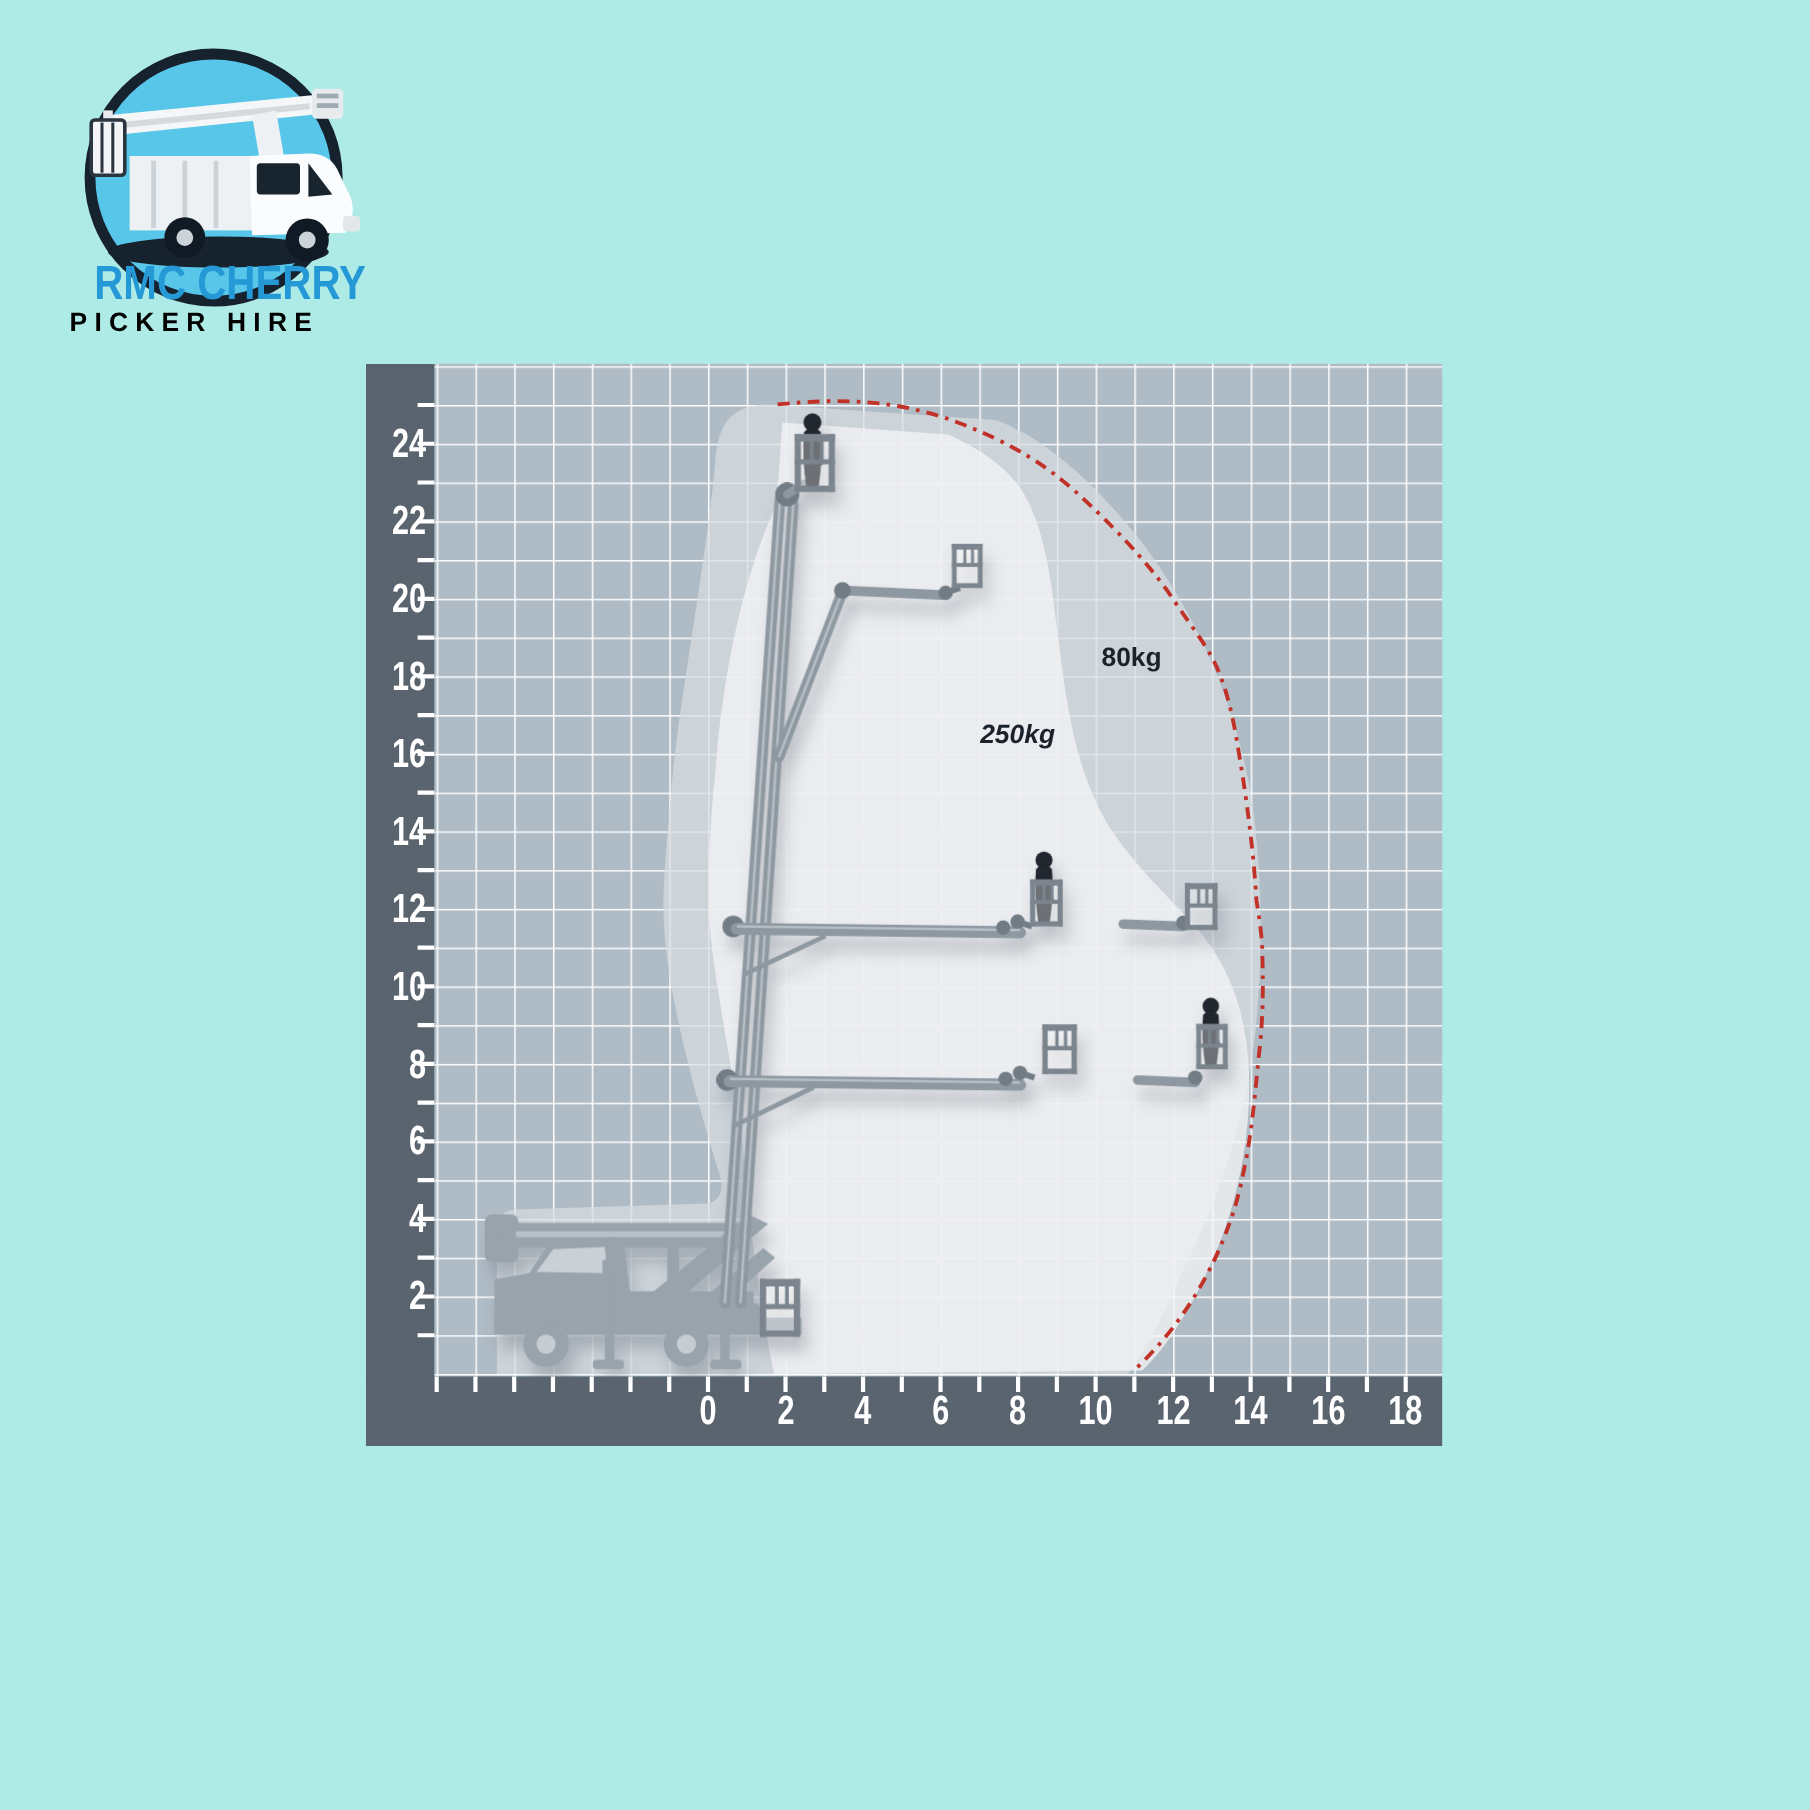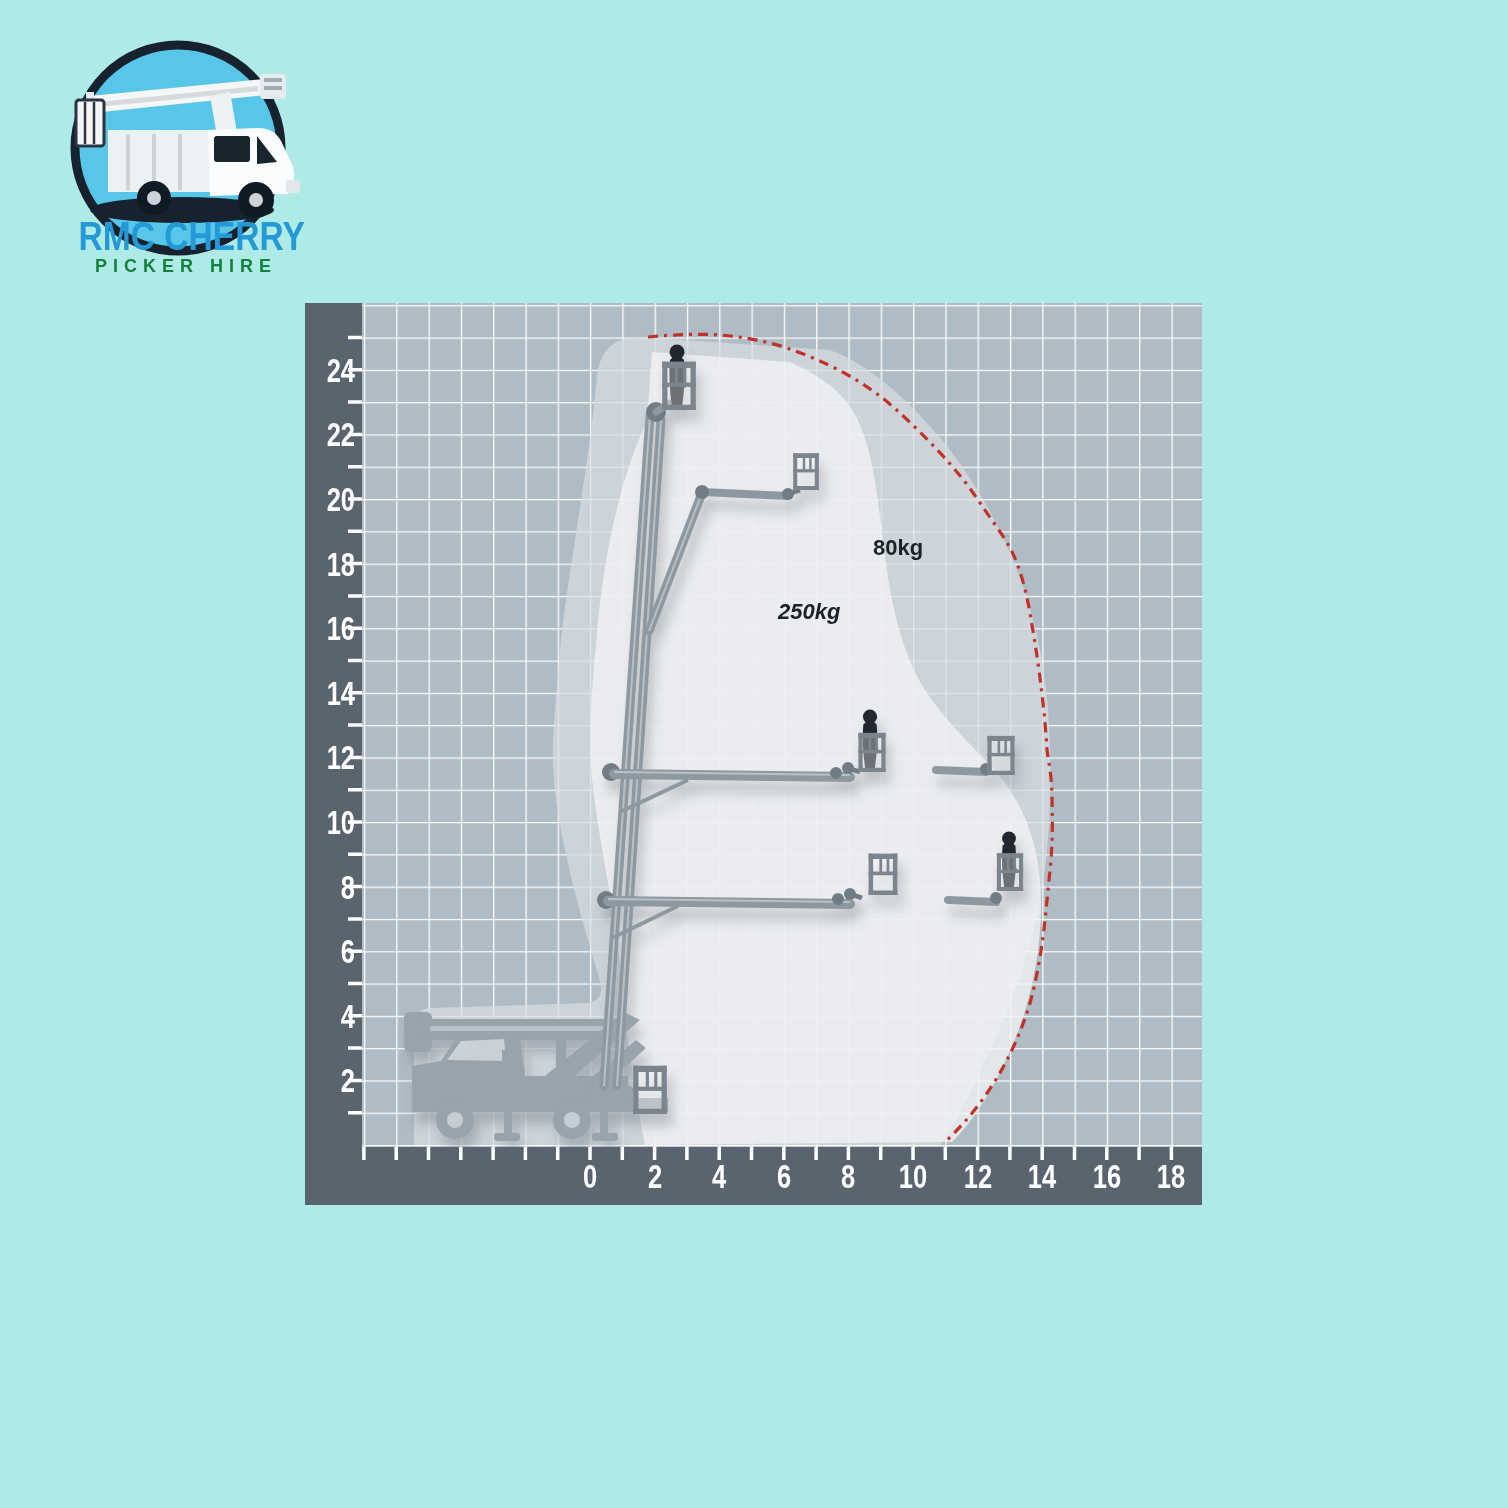--- a/index.html
+++ b/index.html
@@ -2,45 +2,45 @@
 <html><head>
 <meta charset="utf-8">
 <style>
   html,body{margin:0;padding:0;}
   body{
     width:1508px;height:1508px;position:relative;overflow:hidden;
     background:#aeebe7;
     font-family:"Liberation Sans", sans-serif;
   }
   
-  .logo{position:absolute;left:58px;top:34px;width:256px;text-align:center;text-decoration:underline;}
+  .logo{position:absolute;left:58px;top:34px;width:256px;text-decoration:underline;}
   .logo svg{display:block;}
   .brand1{
     position:absolute;left:0;top:180px;width:256px;
     font-size:40px;font-weight:bold;color:#2599d6;
     transform:scaleX(.84);transform-origin:center;
     letter-spacing:0px;white-space:nowrap;
   }
   .brand2{
     position:absolute;left:0;top:222px;width:256px;
-    font-size:18px;font-weight:bold;color:#15803d;
+    font-size:22px;font-weight:bold;color:#000000;
     letter-spacing:6px;white-space:nowrap;
   }
   
   .chart{position:absolute;left:305px;top:303px;width:897px;height:902px;}
   .chart svg{position:absolute;left:0;top:0;}
   .axis-label{
     position:absolute;color:#fff;font-weight:bold;font-size:34px;
     transform:scaleX(.75);line-height:42px;
   }
   .ylab{left:0;width:50px;text-align:right;transform-origin:right center;}
   .xlab{width:52px;text-align:center;top:852px;transform-origin:center;}
   .zone-label{
     position:absolute;font-size:22px;font-weight:bold;color:#1b222a;
-    width:140px;line-height:26px;
+    width:140px;text-align:center;line-height:26px;
   }
   .zl-80{left:568px;top:232px;}
   .zl-250{left:473px;top:296px;font-style:italic;}
 </style>
 </head>
 <body>
 
 <div class="logo">
   <svg width="256" height="232" viewBox="0 0 256 232" aria-hidden="true">
     <circle cx="120" cy="114" r="103" fill="#57c6e9" stroke="#16222e" stroke-width="9"></circle>

